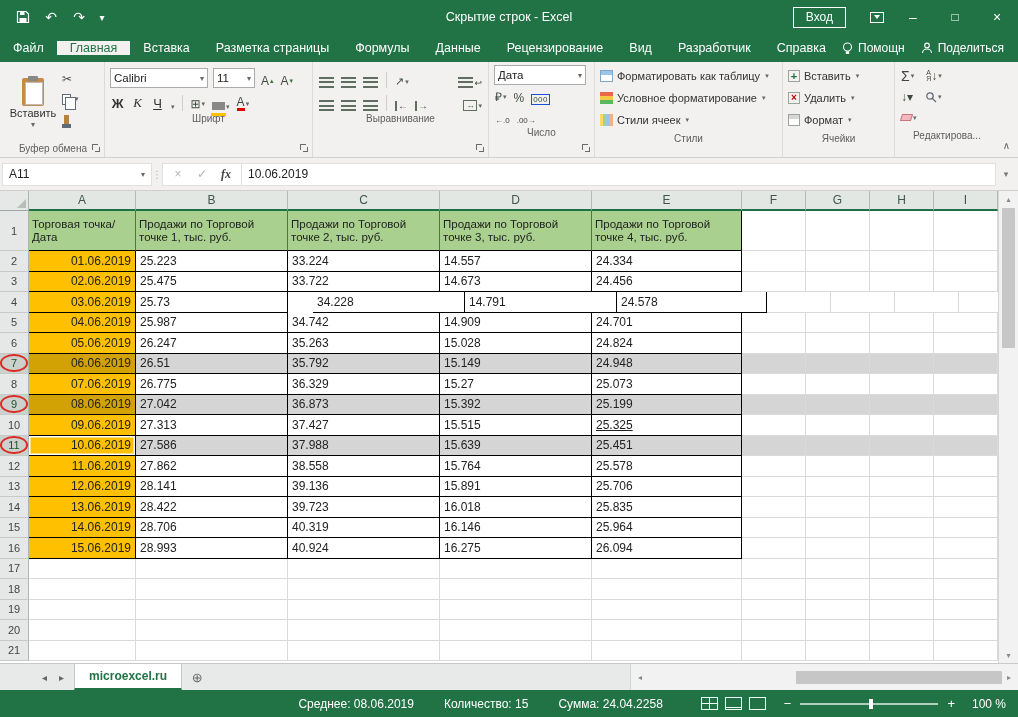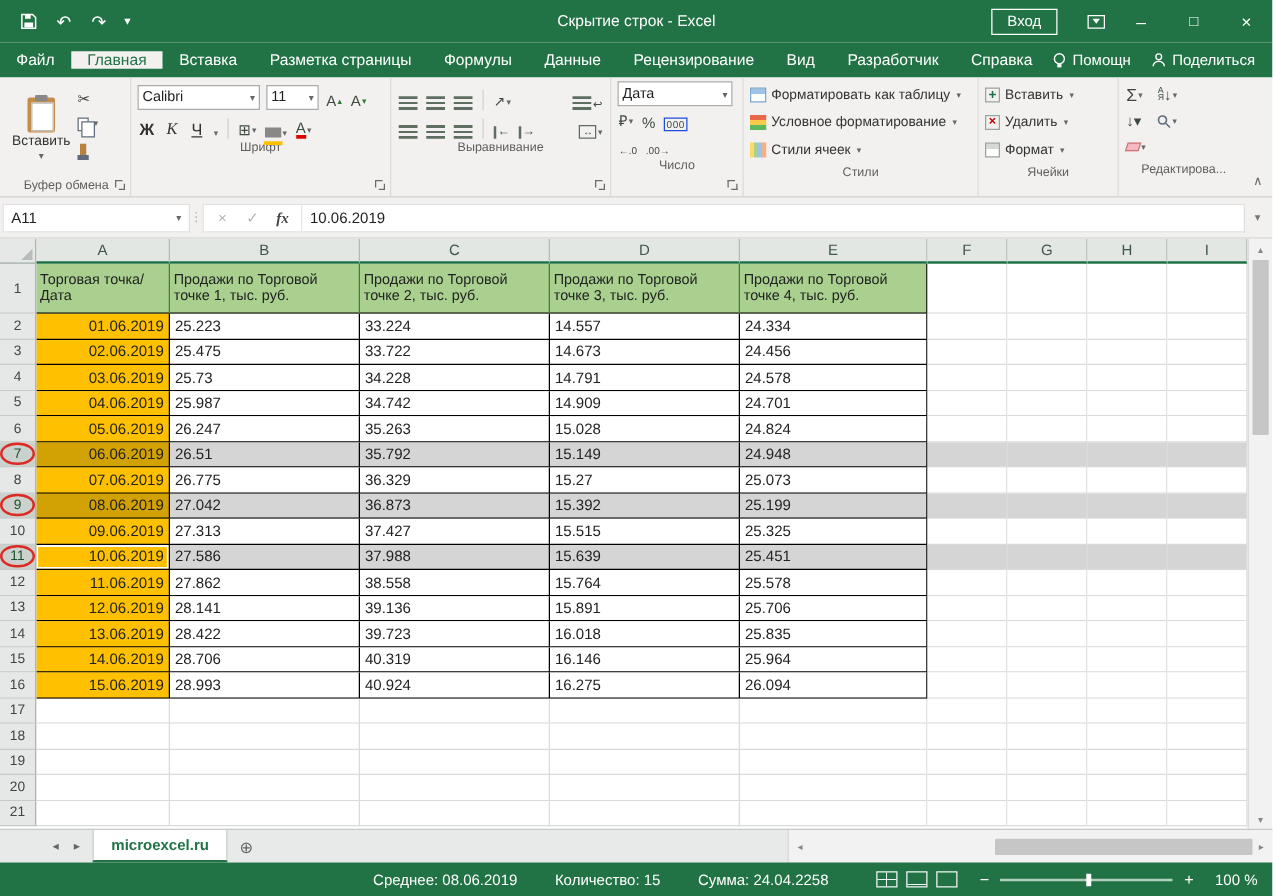--- a/index.html
+++ b/index.html
@@ -505,21 +505,21 @@
             <div class="cell val" data-name="cell-E3" style="width: 150px;">24.456</div>
             <div class="cell blank" data-name="cell-F3" style="width: 64px;"></div>
             <div class="cell blank" data-name="cell-G3" style="width: 64px;"></div>
             <div class="cell blank" data-name="cell-H3" style="width: 64px;"></div>
             <div class="cell blank" data-name="cell-I3" style="width: 64px;"></div>
           </div>
           <div class="grow" data-name="sheet-row-4">
             <div class="row-h" data-name="row-header-4">4</div>
             <div class="cell date" data-name="cell-A4" style="width: 107px;">03.06.2019</div>
             <div class="cell val" data-name="cell-B4" style="width: 152px;">25.73</div>
-            <div class="cell val" data-name="cell-C4" style="width: 152px;">34.228</div>
+            <div class="cell val" data-name="cell-C4" style="width: 152px; margin-left: 25px;">34.228</div>
             <div class="cell val" data-name="cell-D4" style="width: 152px;">14.791</div>
             <div class="cell val" data-name="cell-E4" style="width: 150px;">24.578</div>
             <div class="cell blank" data-name="cell-F4" style="width: 64px;"></div>
             <div class="cell blank" data-name="cell-G4" style="width: 64px;"></div>
             <div class="cell blank" data-name="cell-H4" style="width: 64px;"></div>
             <div class="cell blank" data-name="cell-I4" style="width: 64px;"></div>
           </div>
           <div class="grow" data-name="sheet-row-5">
             <div class="row-h" data-name="row-header-5">5</div>
             <div class="cell date" data-name="cell-A5" style="width: 107px;">04.06.2019</div>
@@ -579,21 +579,21 @@
             <div class="cell blank" data-name="cell-G9" style="width: 64px;"></div>
             <div class="cell blank" data-name="cell-H9" style="width: 64px;"></div>
             <div class="cell blank" data-name="cell-I9" style="width: 64px;"></div>
           </div>
           <div class="grow" data-name="sheet-row-10">
             <div class="row-h" data-name="row-header-10">10</div>
             <div class="cell date" data-name="cell-A10" style="width: 107px;">09.06.2019</div>
             <div class="cell val" data-name="cell-B10" style="width: 152px;">27.313</div>
             <div class="cell val" data-name="cell-C10" style="width: 152px;">37.427</div>
             <div class="cell val" data-name="cell-D10" style="width: 152px;">15.515</div>
-            <div class="cell val" data-name="cell-E10" style="width: 150px;">25.325</div>
+            <div class="cell val" data-name="cell-E10" style="width: 150px; text-decoration: underline;">25.325</div>
             <div class="cell blank" data-name="cell-F10" style="width: 64px;"></div>
             <div class="cell blank" data-name="cell-G10" style="width: 64px;"></div>
             <div class="cell blank" data-name="cell-H10" style="width: 64px;"></div>
             <div class="cell blank" data-name="cell-I10" style="width: 64px;"></div>
           </div>
           <div class="grow sel" data-name="sheet-row-11">
             <div class="row-h selh" data-name="row-header-11">11<div class="ring" data-name="row-annotation-circle"></div></div>
             <div class="cell date active" data-name="cell-A11" style="width: 107px;">10.06.2019</div>
             <div class="cell val" data-name="cell-B11" style="width: 152px;">27.586</div>
             <div class="cell val" data-name="cell-C11" style="width: 152px;">37.988</div>

